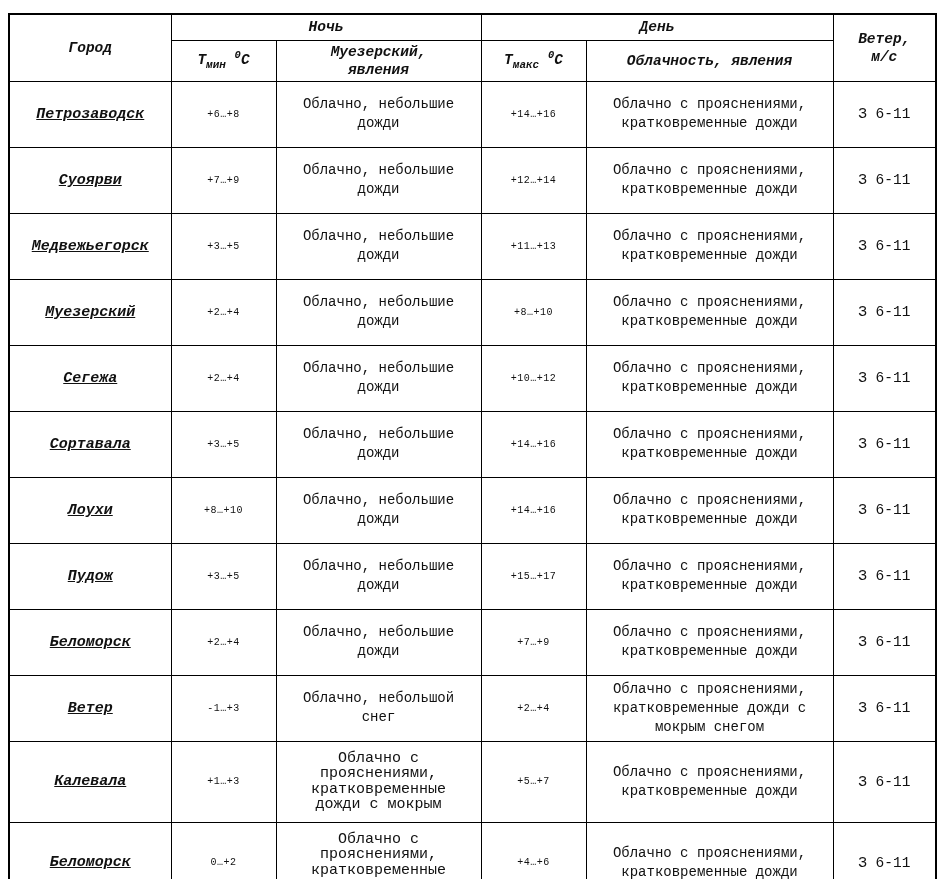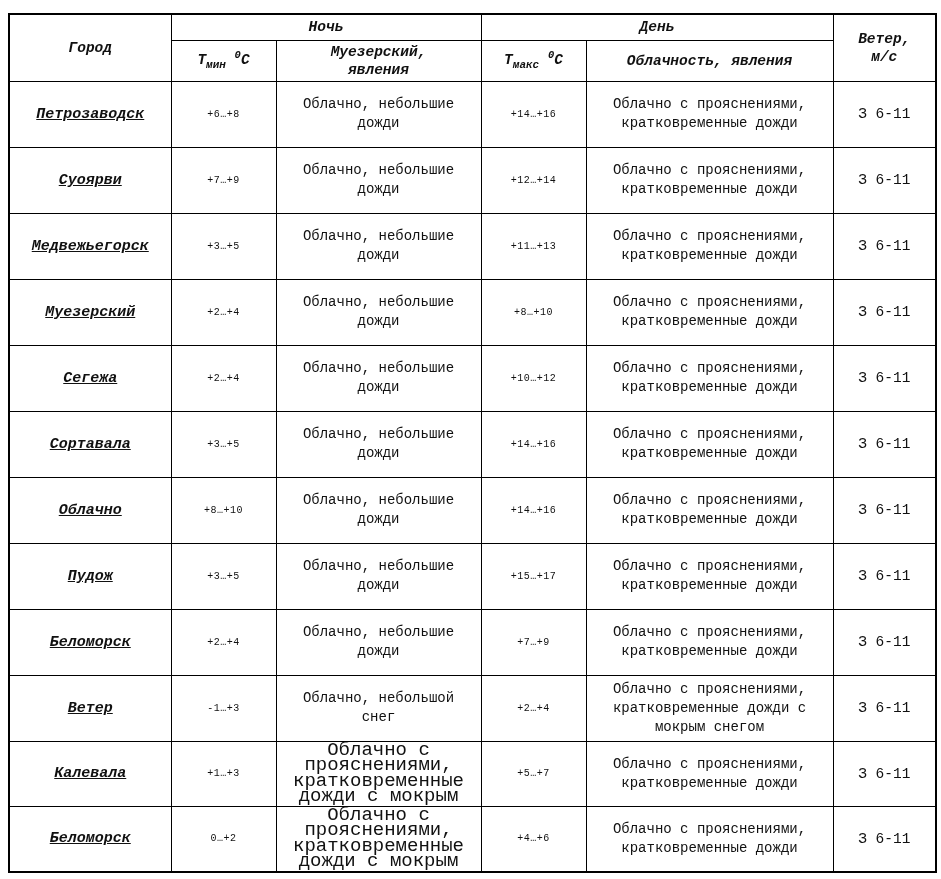--- a/index.html
+++ b/index.html
@@ -64,22 +64,22 @@
     padding: 2px 9px;
   }
   td.cell-wind {
     font-size: 14.5px;
     white-space: nowrap;
     margin-top: 8px;
   }
   
   tbody tr:nth-child(n+11) td.cell-cloud-night {
     line-height: 15.5px;
-    font-size: 19px;
-    padding: 1px 9px;
+    font-size: 15px;
+    padding: 9px 9px;
     max-height: 64px;
     margin-left: 32px;
   }
   tbody tr:nth-child(n+11) { height: 65px; }
 </style>
 </head>
 <body>
 
 <table class="weather-table">
   <colgroup>
@@ -171,21 +171,21 @@
   <tr>
     <td class="cell-city">Сортавала</td>
     <td class="cell-temp">+3…+5</td>
     <td class="cell-cloud cell-cloud-night">Облачно, небольшие дожди</td>
     <td class="cell-temp">+14…+16</td>
     <td class="cell-cloud cell-cloud-day">Облачно с прояснениями, кратковременные дожди</td>
     <td class="cell-wind">З 6-11</td>
   </tr>
 
   <tr>
-    <td class="cell-city">Облачно</td>
+    <td class="cell-city">Лоухи</td>
     <td class="cell-temp">+8…+10</td>
     <td class="cell-cloud cell-cloud-night">Облачно, небольшие дожди</td>
     <td class="cell-temp">+14…+16</td>
     <td class="cell-cloud cell-cloud-day">Облачно с прояснениями, кратковременные дожди</td>
     <td class="cell-wind">З 6-11</td>
   </tr>
 
   <tr>
     <td class="cell-city">Пудож</td>
     <td class="cell-temp">+3…+5</td>

